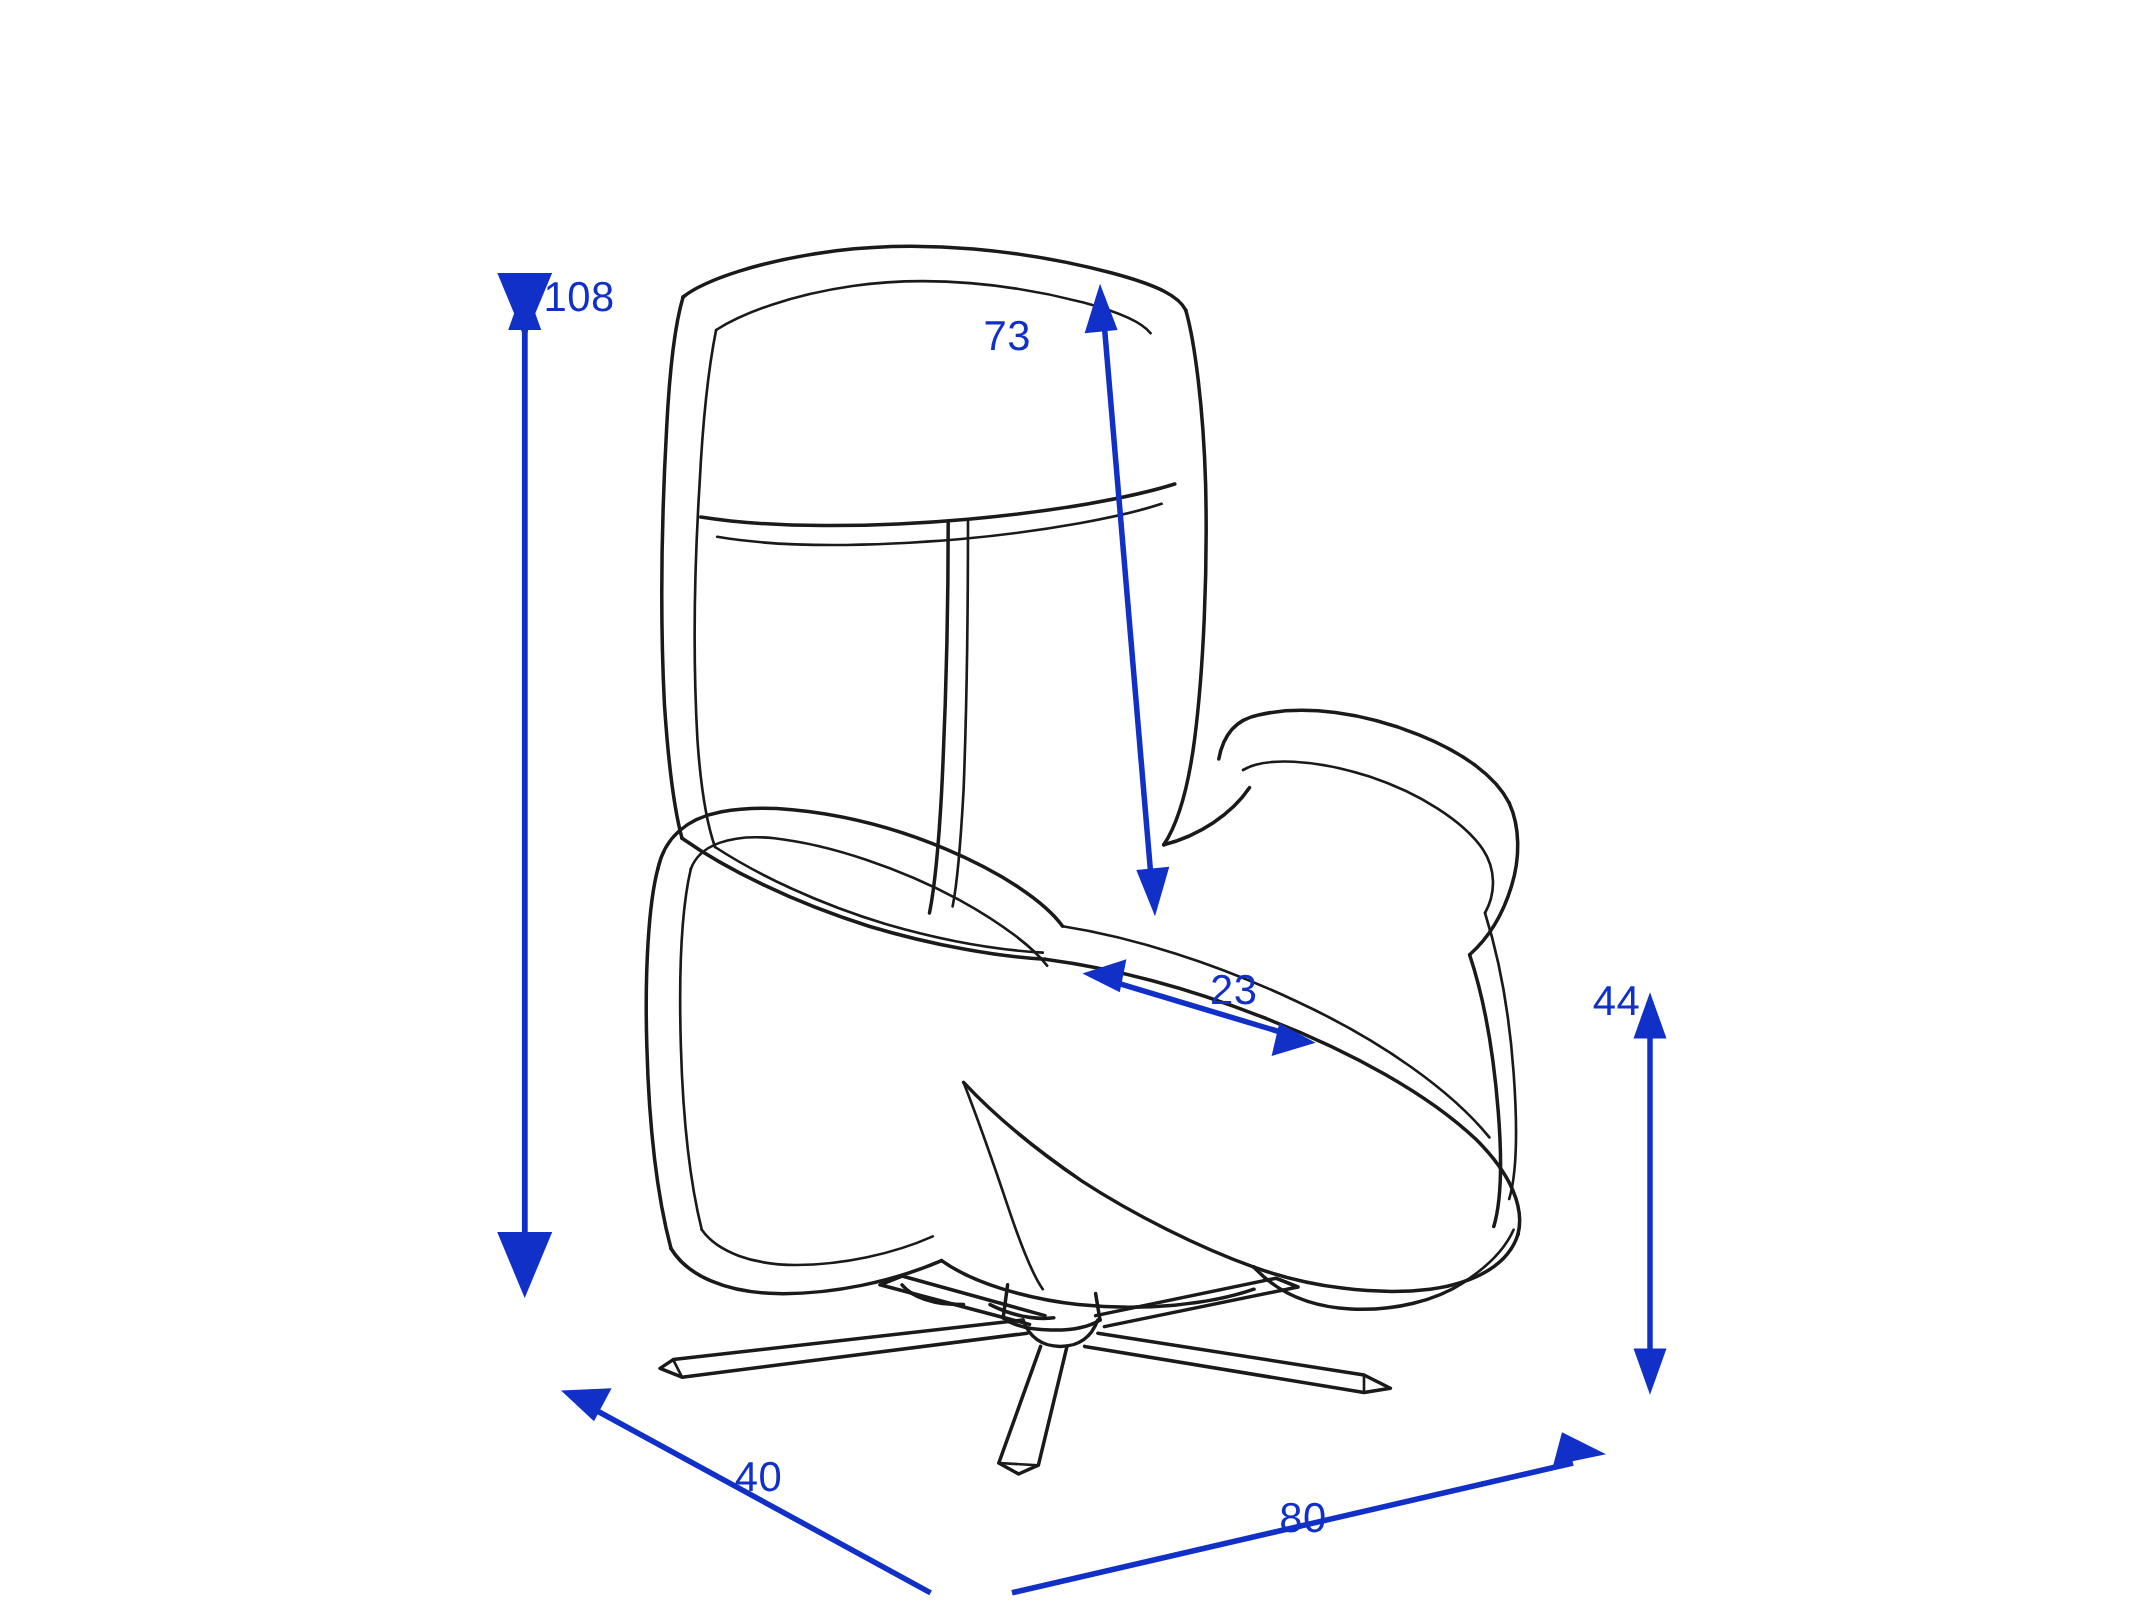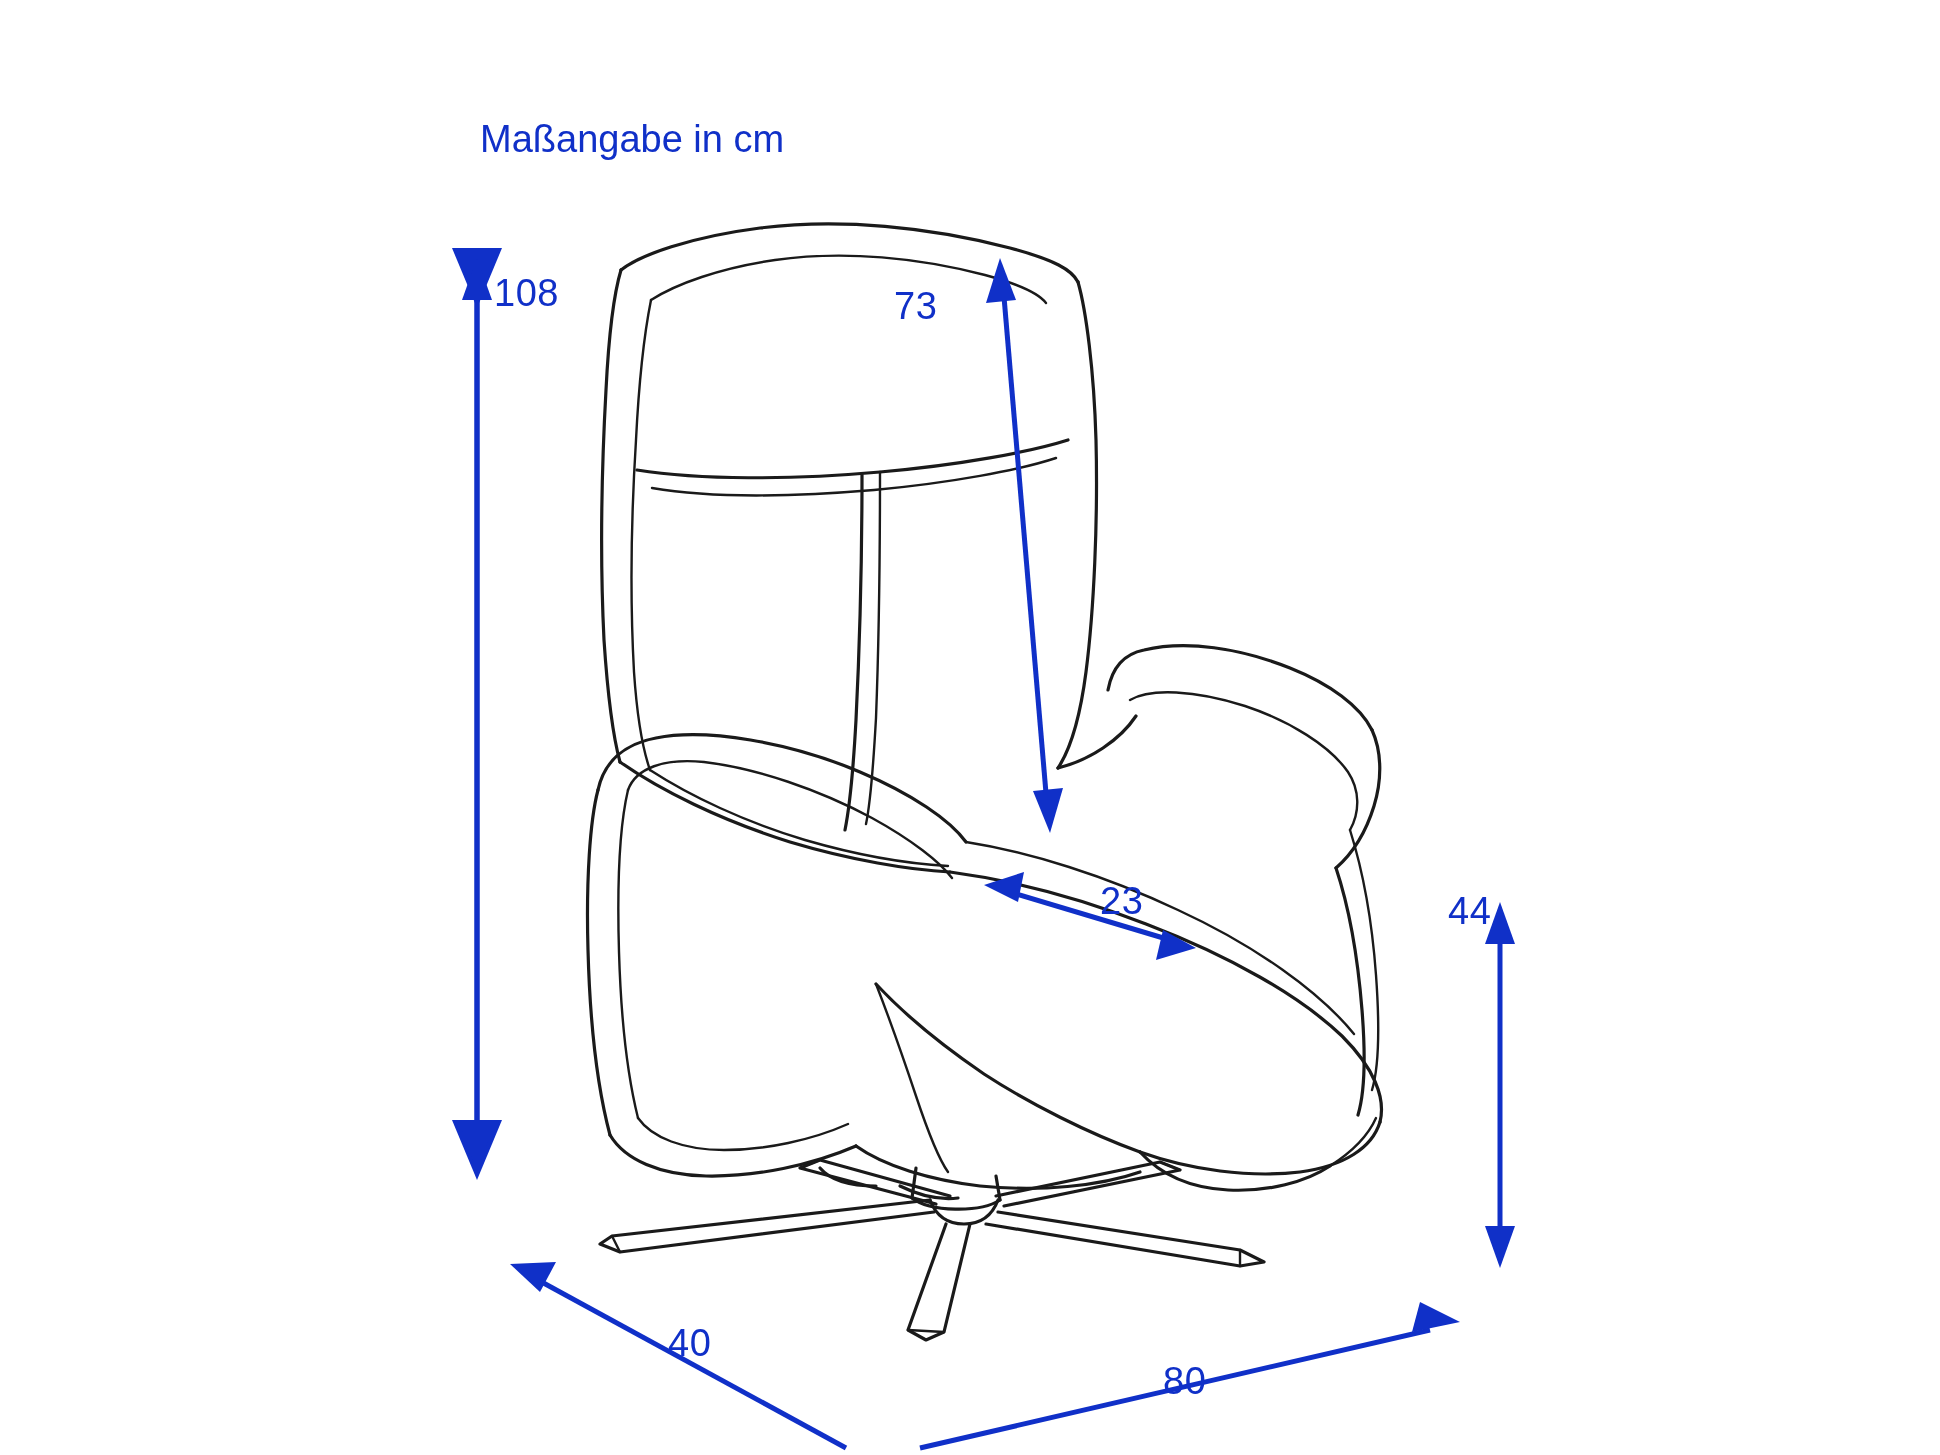--- a/index.html
+++ b/index.html
@@ -176,23 +176,22 @@
         <path class="dim-arrow" d="M510,1264 L556,1262 L540,1292 z"></path>
       </g>
 
       <g>
         <line class="dim-line" x1="920" y1="1448" x2="1430" y2="1330"></line>
         <path class="dim-arrow" d="M1460,1322 L1420,1302 L1412,1332 z"></path>
       </g>
     </g>
   </svg>
 
-  <div class="caption" style="left:480px; top:118px;">Maßangabe in cm</div>
-
-  <div class="dim-label" style="left:494px; top:250px;margin-top:22px;">108</div>
+
+  <div class="dim-label" style="left:494px; top:250px;">108</div>
 
   <div class="dim-label" style="left:894px; top:285px;">73</div>
 
   <div class="dim-label" style="left:1100px; top:880px;">23</div>
 
   <div class="dim-label" style="left:1448px; top:890px;text-align:center;">44</div>
 
   <div class="dim-label" style="left:668px; top:1322px;">40</div>
 
   <div class="dim-label" style="left:1163px; top:1360px;">80</div>

